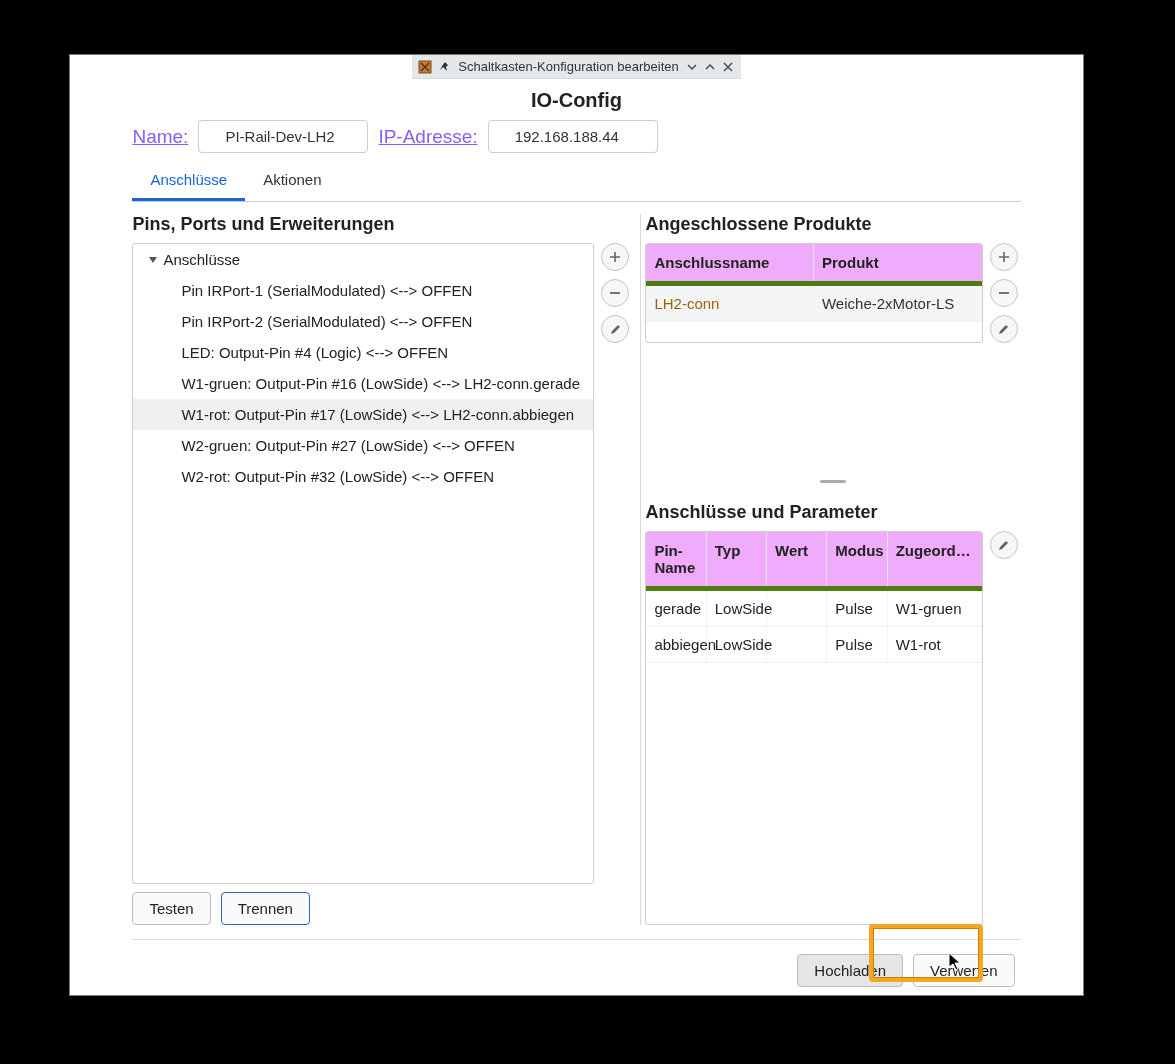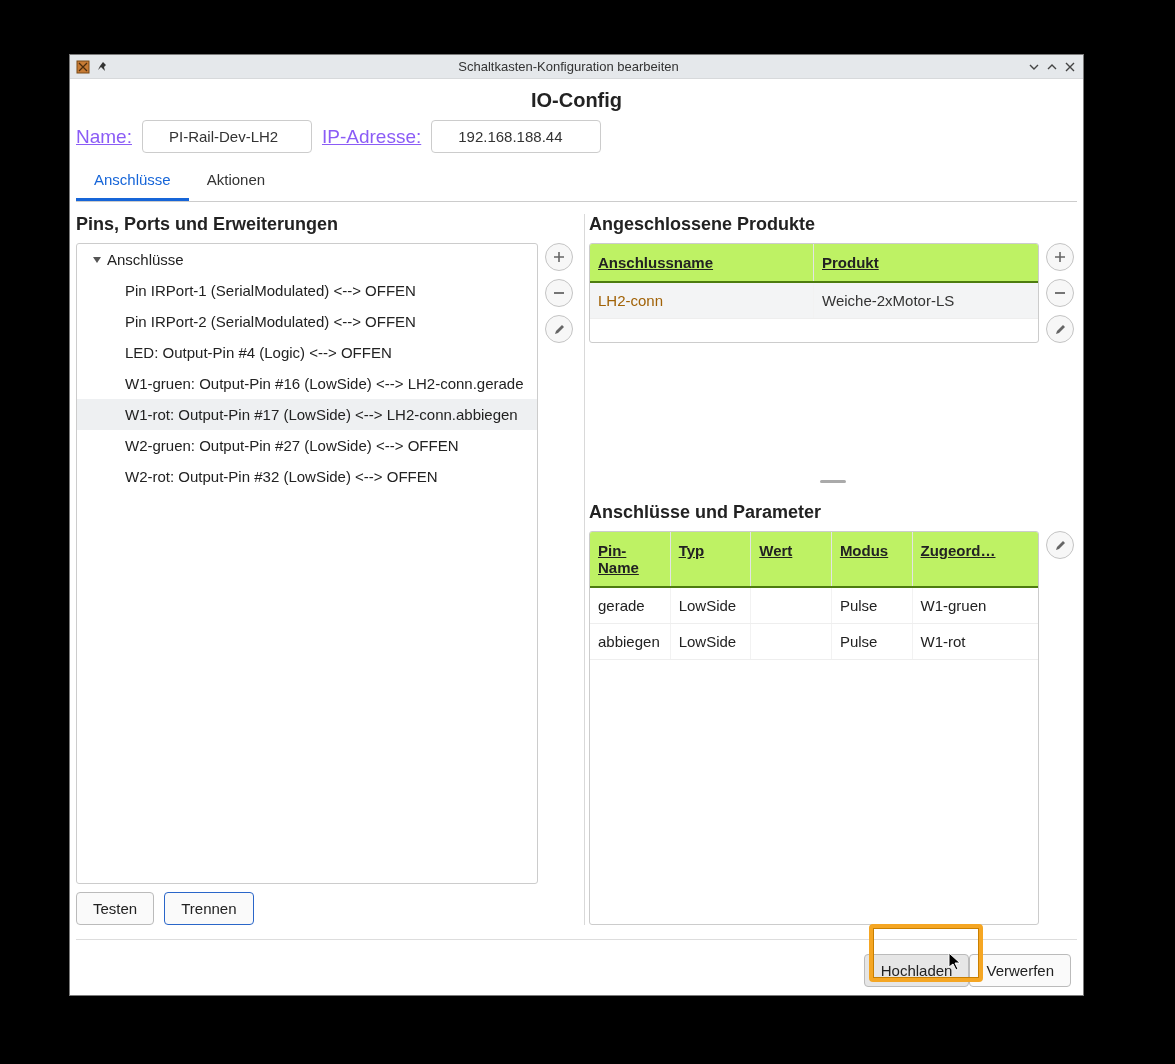--- a/index.html
+++ b/index.html
@@ -1,20 +1,20 @@
 <!DOCTYPE html>
 <html><head>
 <meta charset="utf-8">
 <style>
   * { box-sizing: border-box; margin: 0; padding: 0; }
   body { font-family: -apple-system, BlinkMacSystemFont, "Segoe UI", Arial, sans-serif; background: #000; width: 1175px; height: 1064px; overflow: hidden; }
   .window {
     position: absolute; left: 69px; top: 54px; width: 1015px; height: 942px;
     background: #fff; border: 1px solid #7a7a7a;
-    display: flex; flex-direction: column;
+    display: flex; flex-direction: column; align-items: center;
   }
   .titlebar {
     height: 24px; background: #e5e8eb; display: flex; align-items: center;
     border-bottom: 1px solid #d7d9db; position: relative;
   }
   .titlebar-icons-left { display: flex; gap: 6px; padding: 0 6px; align-items: center; }
   .titlebar-title { flex: 1; text-align: center; font-size: 13px; color: #333; }
   .titlebar-icons-right { display: flex; gap: 4px; padding: 0 6px; align-items: center; }
   .win-icon { width:14px; height:14px; display:inline-flex; align-items:center; justify-content:center; color:#444; }
   .content { flex:1; display:flex; flex-direction:column; padding:4px 6px 8px 6px; overflow:hidden; }
@@ -55,35 +55,35 @@
     padding:7px 16px; font-size:15px; color:#222; cursor:pointer;
   }
   .btn.blue-border { border-color:#2a66c9; }
   .btn.dark { background:#e6e6e6; }
   .right-pane { flex:1; display:flex; flex-direction:column; border-left:1px solid #d9d9d9; padding-left:4px; }
   .table-wrapper { display:flex; gap:4px; }
   .simple-table {
     flex:1; border:1px solid #ccc; border-radius:3px; background:#fff;
     font-size:15px; color:#222;
   }
-  .table-head { display:flex; background:#bef264; border-bottom:2px solid #4d7c0f;text-decoration:underline; }
+  .table-head { display:flex; background:#f0abfc; border-bottom:5px solid #4d7c0f; }
   .th { padding:10px 8px; font-weight:700; border-right:1px solid #e4e4e4; }
   .table-row { display:flex; border-bottom:1px solid #eee; }
   .td { padding:9px 8px; border-right:1px solid #f2f2f2; }
   .table-row.sel { background:#f3f4f5; color:#888; }
   .conn-table .c1 { width:50%; } .conn-table .c2 { width:50%; border-right:none; }
   .param-table .p1{width:18%} .param-table .p2{width:18%} .param-table .p3{width:18%}
   .param-table .p4{width:18%} .param-table .p5{width:28%; border-right:none;}
   .products-box { height:262px; display:flex; flex-direction:column; }
   .products-box .simple-table { flex:1; overflow:auto; }
   .params-box { flex:1; display:flex; flex-direction:column; margin-top:16px; }
   .params-box .table-wrapper { flex:1; }
   .params-box .simple-table { flex:1; overflow:auto; }
   .hr { border-top:1px solid #ddd; margin-top:14px; }
-  .footer { display:flex; justify-content:flex-end; padding:14px 6px 0 0; align-items:center; }
+  .footer { display:flex; justify-content:flex-end; gap:10px; padding:14px 6px 0 0; align-items:center; }
   .highlight-frame {
     position:absolute; border:4px solid #f5a623; border-radius:4px;
     left:869px; top:924px; width:114px; height:58px; pointer-events:none;
     box-shadow:0 0 0 1px #c97f00 inset;
   }
   .cursor {
     position:absolute; left:948px; top:952px; width:16px; height:20px;
     pointer-events:none;
   }
   .splitter-grip {

